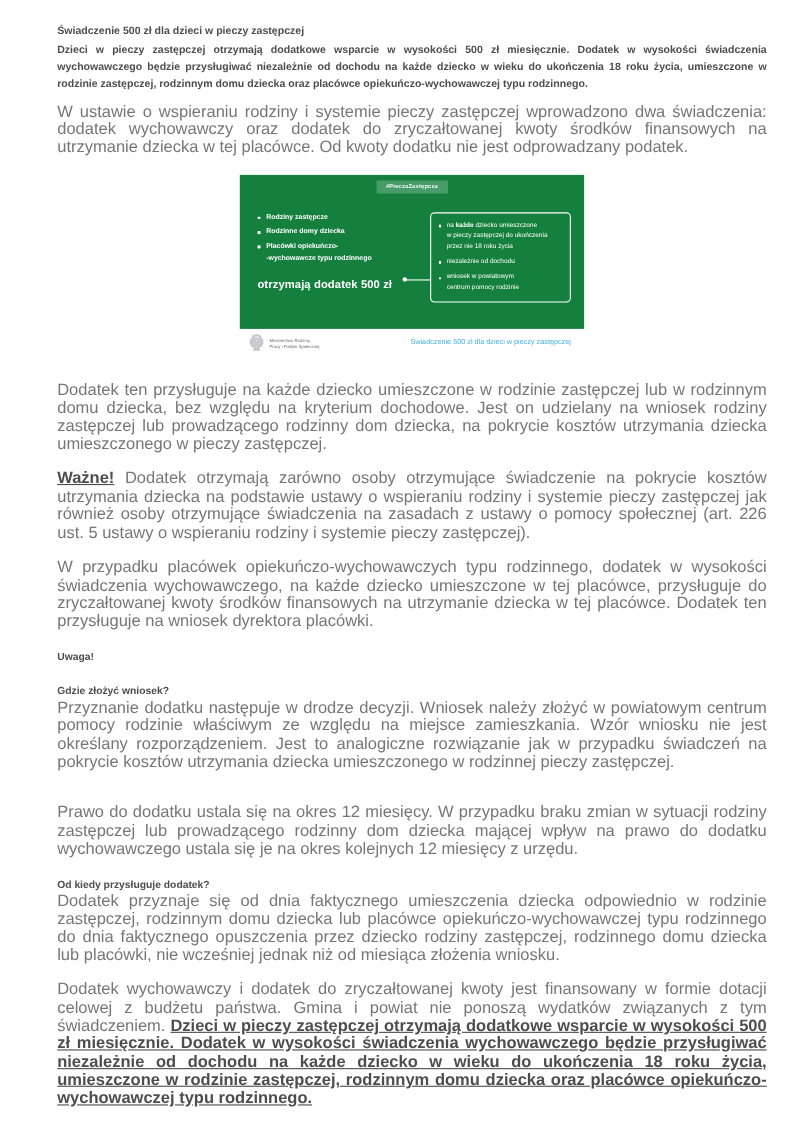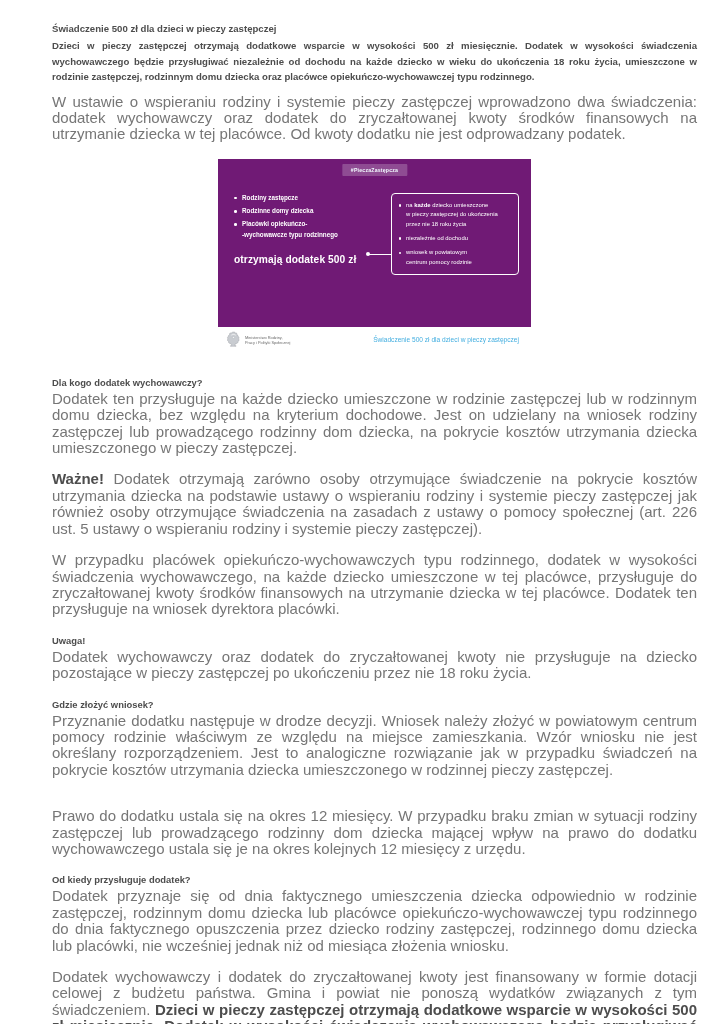--- a/index.html
+++ b/index.html
@@ -35,38 +35,38 @@
   }
   .sec-head{
     font-size:9.4px;line-height:15px;
     font-weight:bold;color:#4d4d4d;
     margin:0 0 1px 0;
   }
   .gap-s{height:9px;}
   .gap-m{height:15px;}
   .gap-l{height:22px;}
   .gap-xl{height:30px;}
-  b.inline{color:#4d4d4d;font-weight:bold;}
+  b.inline{color:#4d4d4d;font-weight:bold;text-decoration:underline;}
   .para b{color:#4d4d4d;}
 
   
   .figure-wrap{
     width:100%;
     display:flex;justify-content:center;
     margin:16px 0 0 0;
   }
   .figure{
     width:313px;
     background:#ffffff;
     box-sizing:border-box;
   }
   .info-blue{
     position:relative;
-    background:#701a75;
-    height:168px;
+    background:#15803d;
+    height:140px;
     box-sizing:border-box;
     padding:8px 12px 0 12px;
   }
   .hashtag{
     position:absolute;
     top:5px;left:50%;transform:translateX(-50%);
     background:rgba(255,255,255,0.22);
     color:#f2fbff;
     font-size:5.2px;
     letter-spacing:.2px;
@@ -235,35 +235,33 @@
         <div class="ministry">Ministerstwo Rodziny,
 Pracy i Polityki Społecznej</div>
         <div class="fig-caption">Świadczenie 500 zł dla dzieci w pieczy zastępczej</div>
       </div>
 
     </div>
   </div>
 
   <div class="gap-l"></div>
 
-  <h2 class="sec-head">Dla kogo dodatek wychowawczy?</h2>
   <p class="para">Dodatek ten przysługuje na każde dziecko umieszczone w rodzinie zastępczej lub w rodzinnym domu dziecka, bez względu na kryterium dochodowe. Jest on udzielany na wniosek rodziny zastępczej lub prowadzącego rodzinny dom dziecka, na pokrycie kosztów utrzymania dziecka umieszczonego w pieczy zastępczej.</p>
 
   <div class="gap-m"></div>
 
   <p class="para"><b class="inline">Ważne!</b><span> Dodatek otrzymają zarówno osoby otrzymujące świadczenie na pokrycie kosztów utrzymania dziecka na podstawie ustawy o wspieraniu rodziny i systemie pieczy zastępczej jak również osoby otrzymujące świadczenia na zasadach z ustawy o pomocy społecznej (art. 226 ust. 5 ustawy o wspieraniu rodziny i systemie pieczy zastępczej).</span></p>
 
   <div class="gap-m"></div>
 
   <p class="para">W przypadku placówek opiekuńczo-wychowawczych typu rodzinnego, dodatek w wysokości świadczenia wychowawczego, na każde dziecko umieszczone w tej placówce, przysługuje do zryczałtowanej kwoty środków finansowych na utrzymanie dziecka w tej placówce. Dodatek ten przysługuje na wniosek dyrektora placówki.</p>
 
   <div class="gap-m"></div>
 
   <h2 class="sec-head">Uwaga!</h2>
-  <p class="para">Dodatek wychowawczy oraz dodatek do zryczałtowanej kwoty  nie przysługuje na dziecko pozostające w pieczy zastępczej po ukończeniu przez nie 18 roku życia.</p>
 
   <div class="gap-m"></div>
 
   <h2 class="sec-head">Gdzie złożyć wniosek?</h2>
   <p class="para">Przyznanie dodatku następuje w drodze decyzji. Wniosek należy złożyć w powiatowym centrum pomocy rodzinie właściwym ze względu na miejsce zamieszkania. Wzór wniosku nie jest określany rozporządzeniem. Jest to analogiczne rozwiązanie jak w przypadku świadczeń na pokrycie kosztów utrzymania dziecka umieszczonego w rodzinnej pieczy zastępczej.</p>
 
   <div class="gap-xl"></div>
 
   <p class="para">Prawo do dodatku ustala się na okres 12 miesięcy. W przypadku braku zmian w sytuacji rodziny zastępczej lub prowadzącego rodzinny dom dziecka mającej wpływ na prawo do dodatku wychowawczego ustala się je na okres kolejnych 12 miesięcy z urzędu.</p>
 

